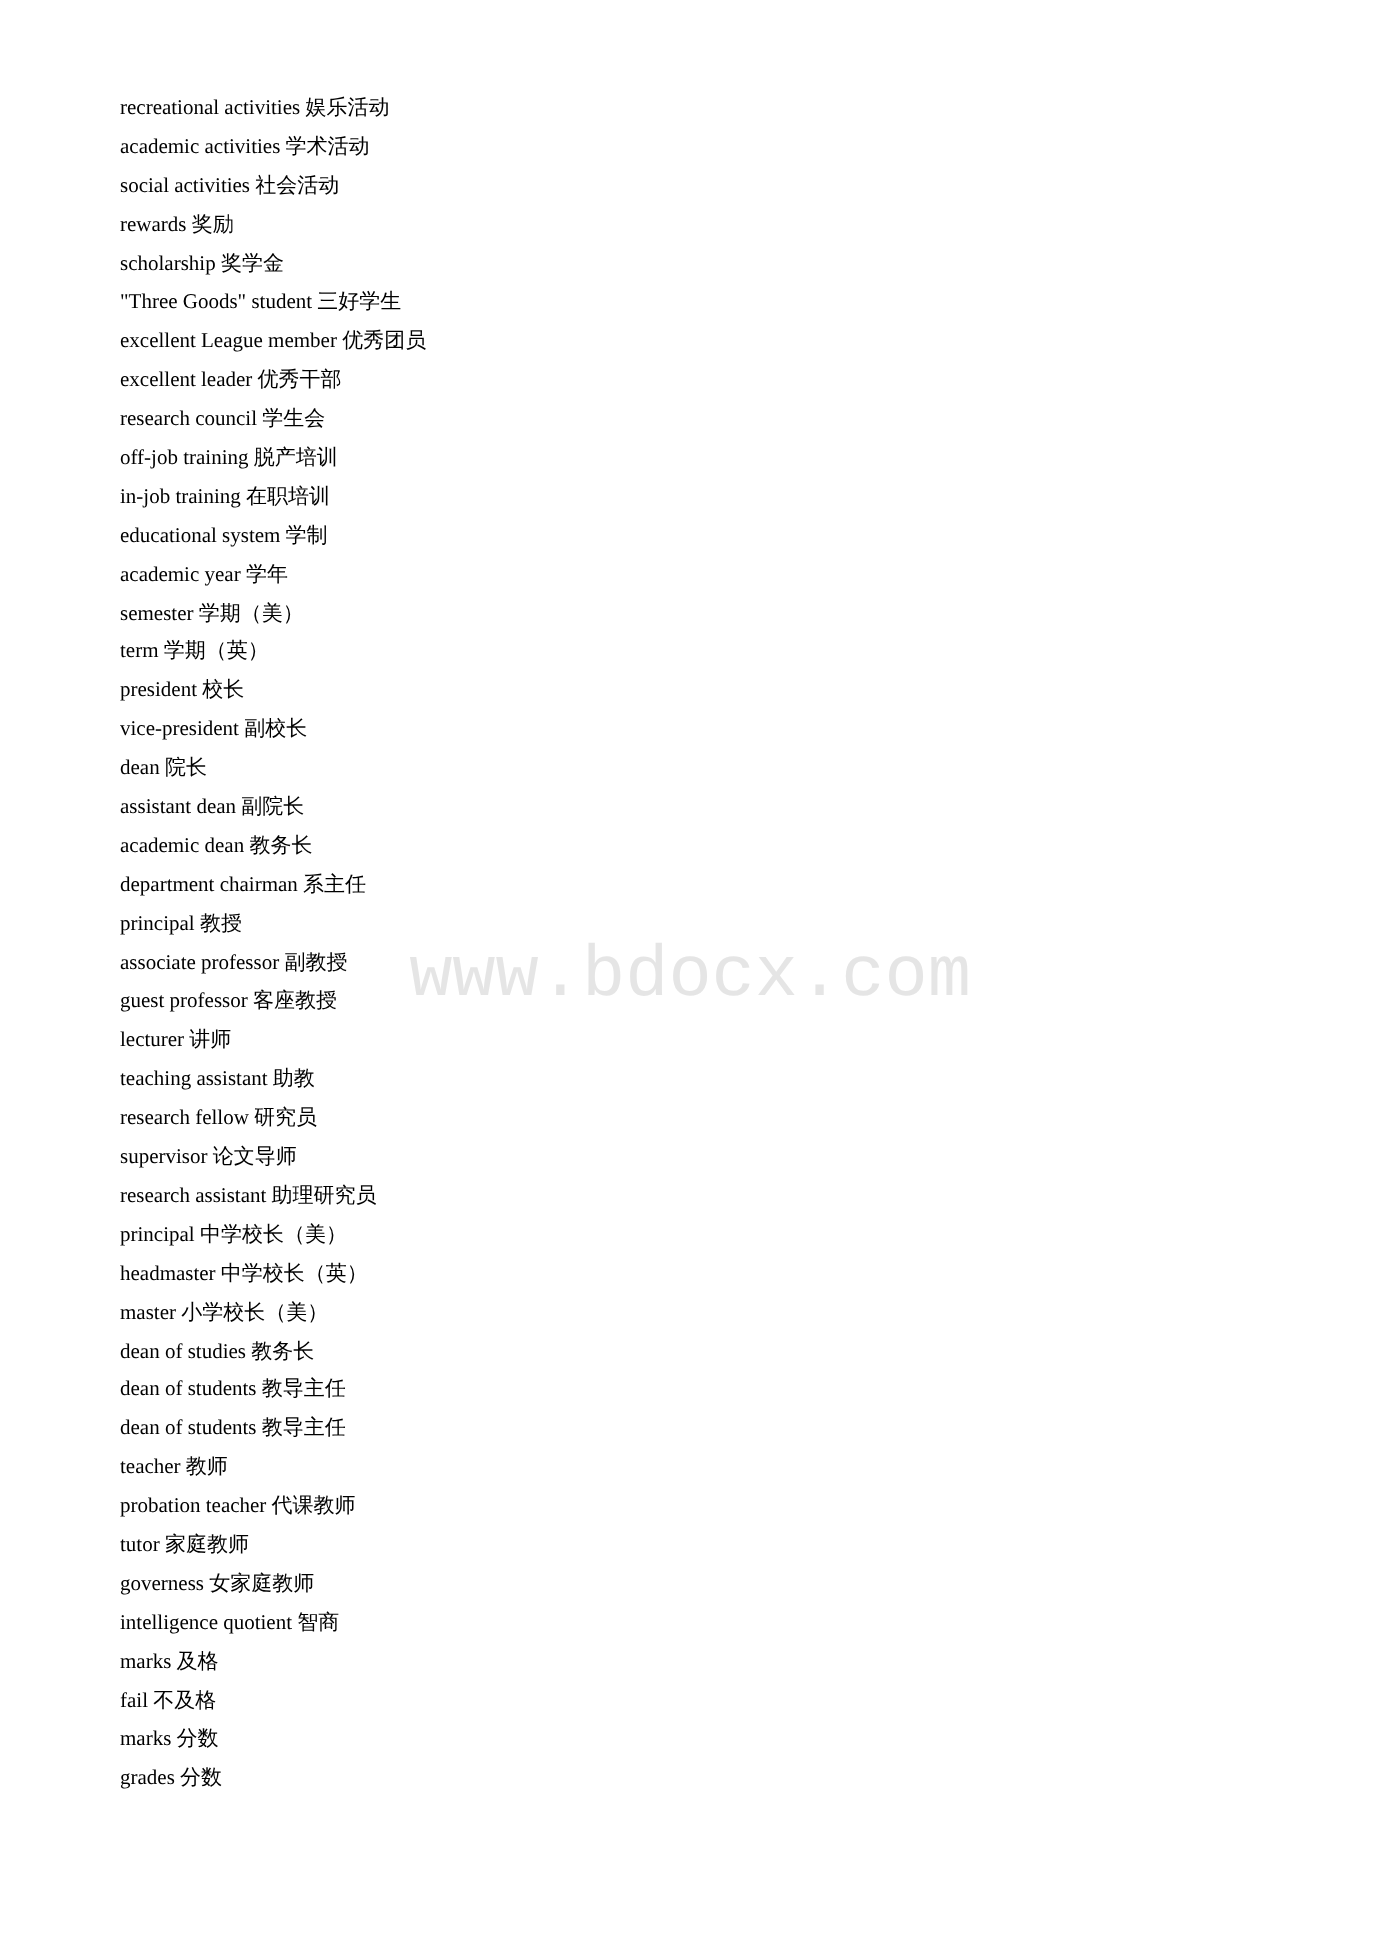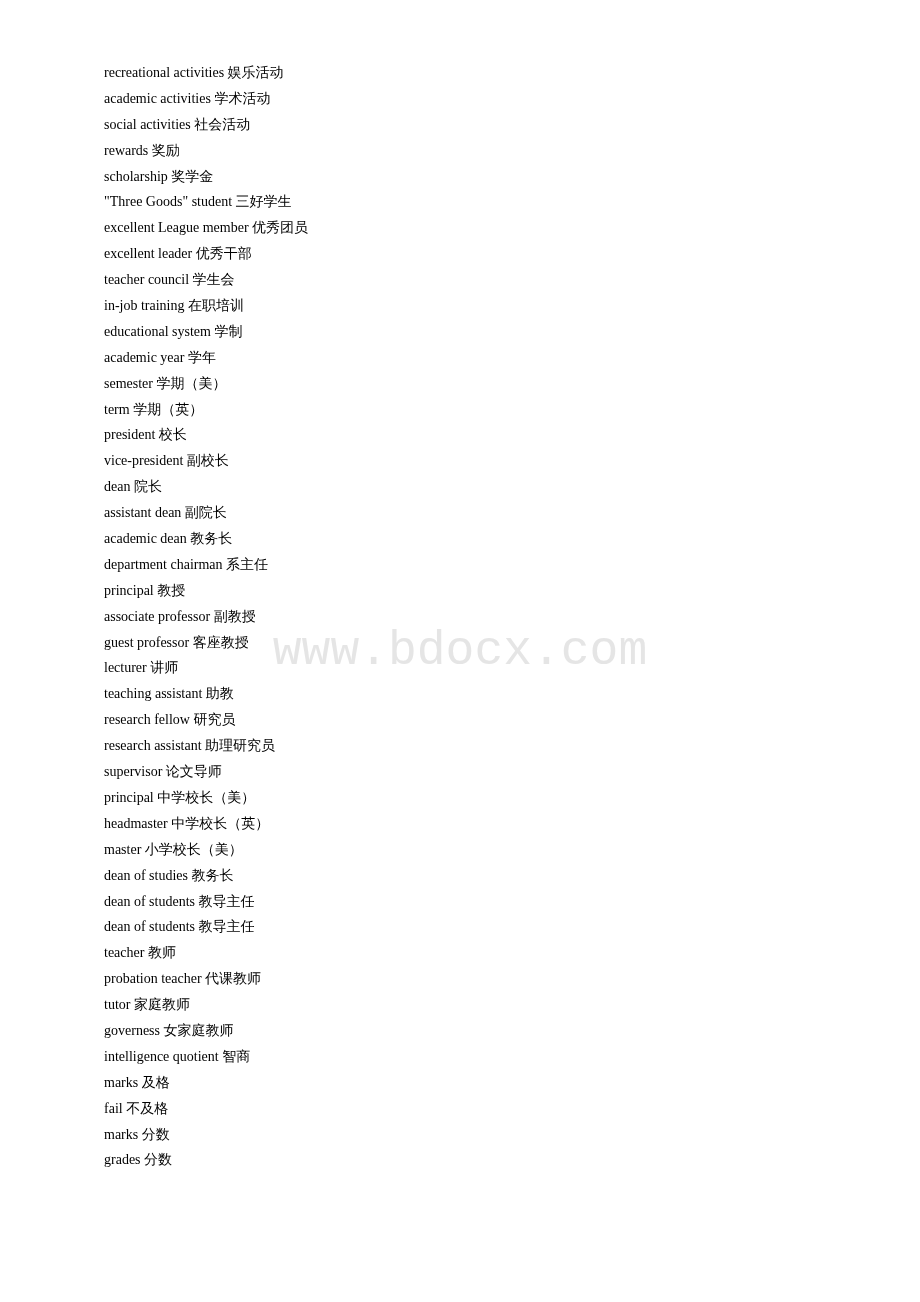--- a/index.html
+++ b/index.html
@@ -15,21 +15,20 @@
       width: 920px;
       min-height: 1302px;
       padding: 60px 80px;
     }
     .content-area {
       position: relative;
     }
     .vocab-line {
       line-height: 1.85;
       white-space: nowrap;
-      margin-left: 24px;
     }
     .watermark {
       position: fixed;
       top: 50%;
       left: 50%;
       transform: translate(-50%, -50%);
       font-size: 48px;
       color: rgba(150, 150, 150, 0.25);
       font-family: Liberation Mono, monospace;
       pointer-events: none;
@@ -44,40 +43,41 @@
   <div class="watermark">www.bdocx.com</div>
   <div id="lines-container">
       <div class="vocab-line">recreational activities 娱乐活动</div>
       <div class="vocab-line">academic activities 学术活动</div>
       <div class="vocab-line">social activities 社会活动</div>
       <div class="vocab-line">rewards 奖励</div>
       <div class="vocab-line">scholarship 奖学金</div>
       <div class="vocab-line">"Three Goods" student 三好学生</div>
       <div class="vocab-line">excellent League member 优秀团员</div>
       <div class="vocab-line">excellent leader 优秀干部</div>
-      <div class="vocab-line">teacher council 学生会</div>
+      <div class="vocab-line">research council 学生会</div>
+      <div class="vocab-line">off-job training 脱产培训</div>
       <div class="vocab-line">in-job training 在职培训</div>
       <div class="vocab-line">educational system 学制</div>
       <div class="vocab-line">academic year 学年</div>
       <div class="vocab-line">semester 学期（美）</div>
       <div class="vocab-line">term 学期（英）</div>
       <div class="vocab-line">president 校长</div>
       <div class="vocab-line">vice-president 副校长</div>
       <div class="vocab-line">dean 院长</div>
       <div class="vocab-line">assistant dean 副院长</div>
       <div class="vocab-line">academic dean 教务长</div>
       <div class="vocab-line">department chairman 系主任</div>
       <div class="vocab-line">principal 教授</div>
       <div class="vocab-line">associate professor 副教授</div>
       <div class="vocab-line">guest professor 客座教授</div>
       <div class="vocab-line">lecturer 讲师</div>
       <div class="vocab-line">teaching assistant 助教</div>
       <div class="vocab-line">research fellow 研究员</div>
+      <div class="vocab-line">supervisor 论文导师</div>
       <div class="vocab-line">research assistant 助理研究员</div>
-      <div class="vocab-line">supervisor 论文导师</div>
       <div class="vocab-line">principal 中学校长（美）</div>
       <div class="vocab-line">headmaster 中学校长（英）</div>
       <div class="vocab-line">master 小学校长（美）</div>
       <div class="vocab-line">dean of studies 教务长</div>
       <div class="vocab-line">dean of students 教导主任</div>
       <div class="vocab-line">dean of students 教导主任</div>
       <div class="vocab-line">teacher 教师</div>
       <div class="vocab-line">probation teacher 代课教师</div>
       <div class="vocab-line">tutor 家庭教师</div>
       <div class="vocab-line">governess 女家庭教师</div>

